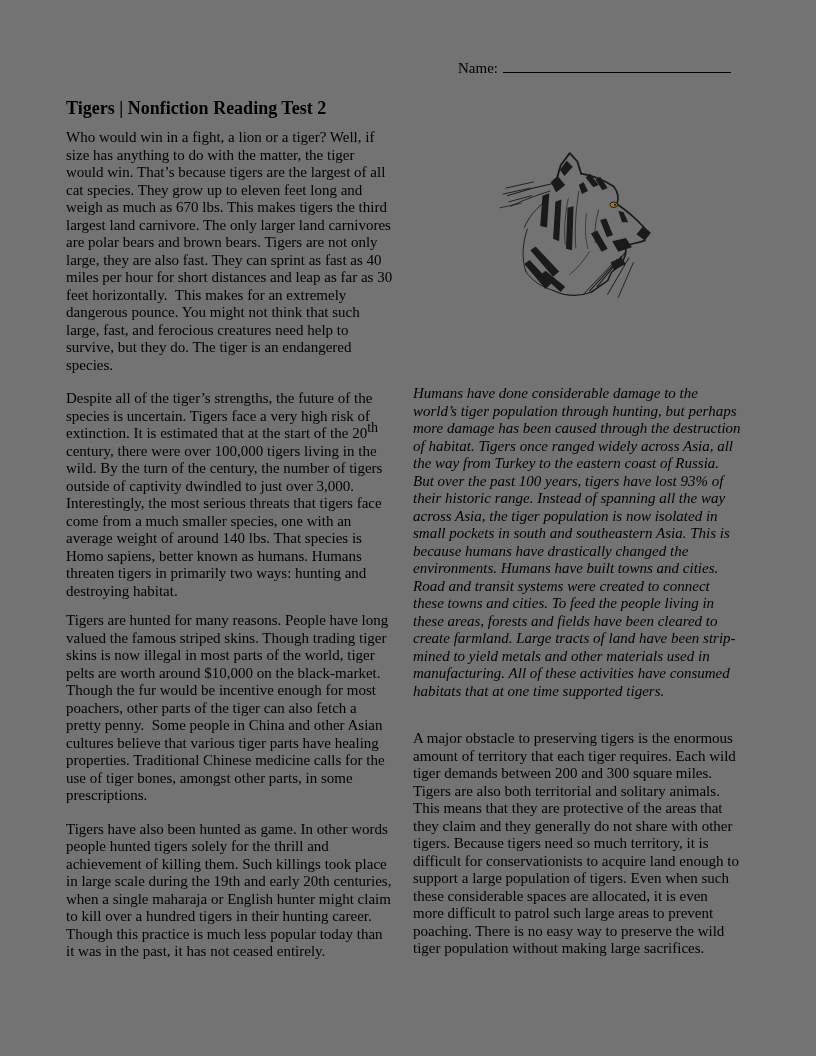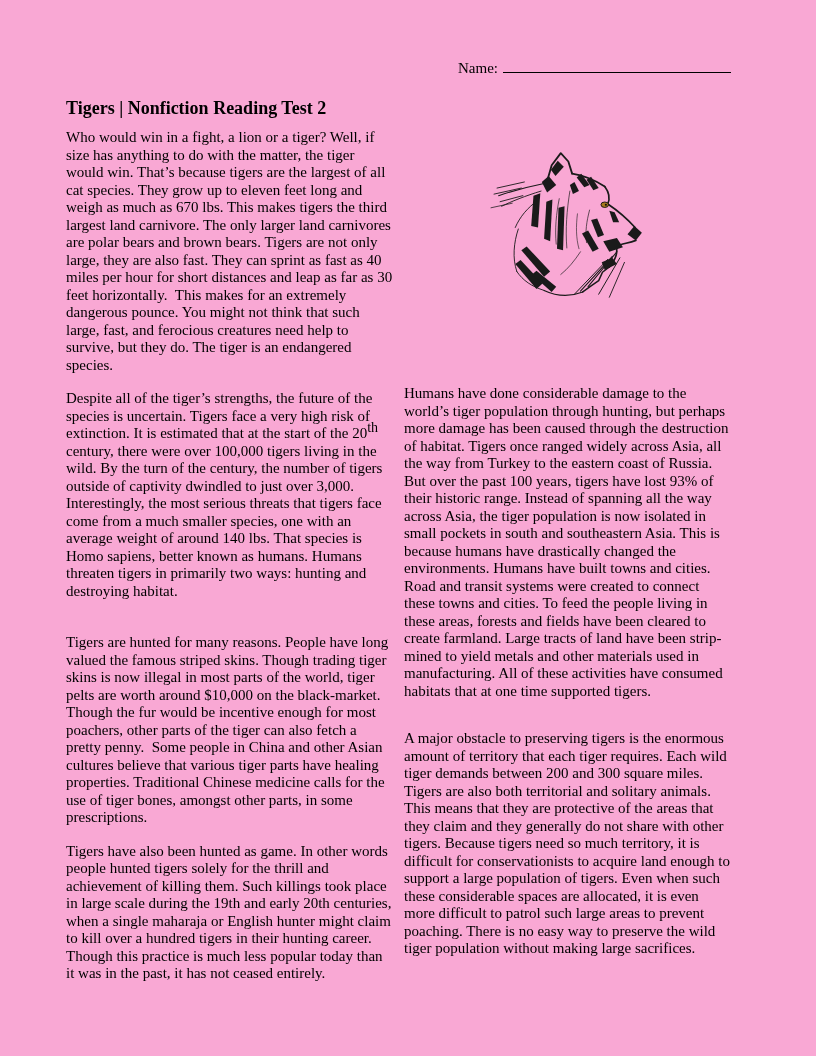--- a/index.html
+++ b/index.html
@@ -1,49 +1,49 @@
 <!DOCTYPE html>
 <html><head>
 <meta charset="utf-8">
 <style>
   html,body{margin:0;padding:0;background:#ffffff;}
   .page{
     position:relative;
     width:816px;height:1056px;
-    background:#f9a8d4;
+    background:#737373;
     font-family:"Liberation Serif","DejaVu Serif",serif;
     color:#000;
     overflow:hidden;
   }
   .name-row{
     position:absolute;left:458px;top:58px;
     font-size:15px;white-space:nowrap;
   }
   .name-line{
     display:inline-block;width:228px;height:14px;
     border-bottom:1.6px solid #000;margin-left:5px;
   }
   .columns{
     position:absolute;left:66px;top:96px;width:684px;
-    display:flex;gap:6px;
+    display:flex;gap:15px;
   }
   .col-left{width:332px;}
   .col-right{width:337px;}
   .title{
     font-size:18px;font-weight:bold;line-height:20px;
     margin:2px 0 11px 0;white-space:nowrap;
   }
   .doc-p{
     font-size:15px;line-height:17.5px;
     margin:0 0 16px 0;
     white-space:pre;
   }
   .doc-p sup{font-size:14px;line-height:0;vertical-align:super;}
-  .mb-26{margin-bottom:34px;}
-  .mb-30{margin-bottom:30px;}
+  .mb-26{margin-bottom:12px;}
+  .mb-30{margin-bottom:30px;font-style:italic;}
   .figure{
     width:228px;margin:42px 45px 65px 64px;
   }
   .figure svg{display:block;width:228px;height:182px;}
 </style>
 </head>
 <body>
 
 <div class="page">
 

